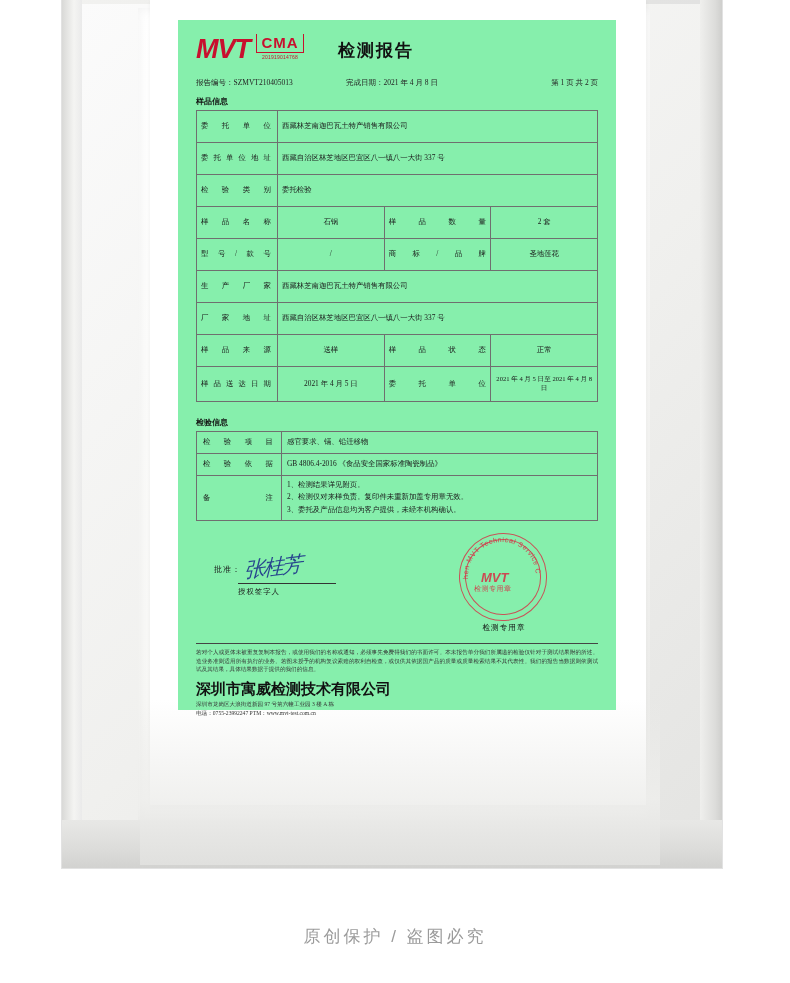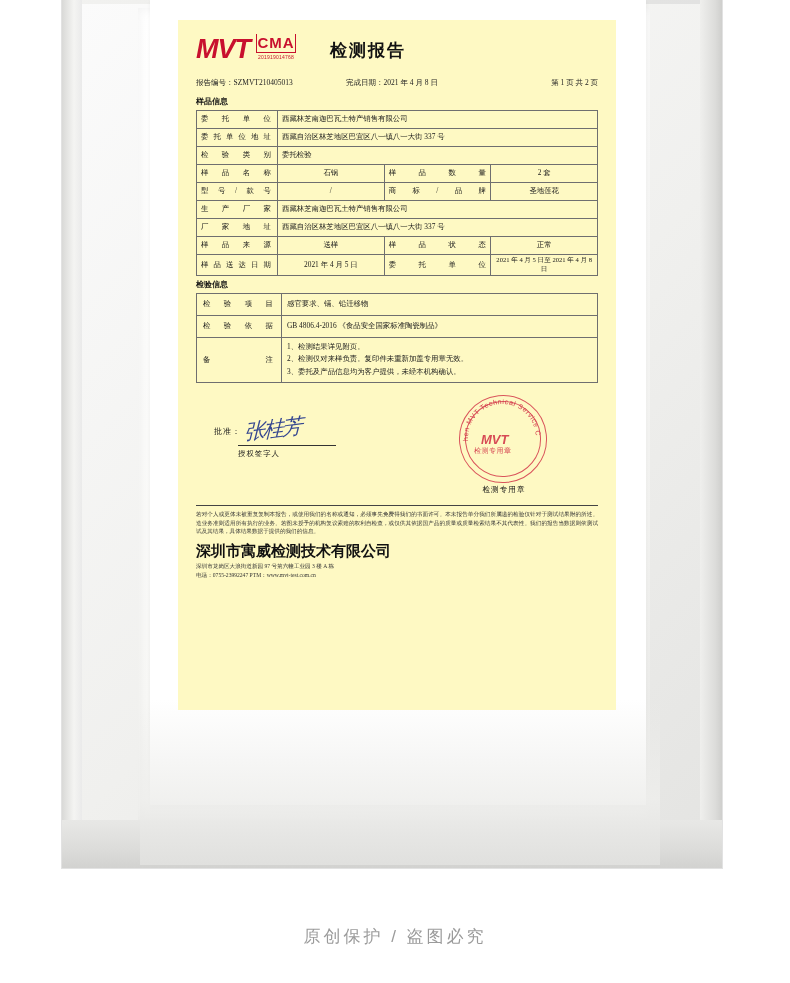--- a/index.html
+++ b/index.html
@@ -75,21 +75,21 @@
     width: 660px; height: 48px;
     background: linear-gradient(180deg,#e8e8e6 0%,#dcdcda 60%,#d2d2d0 100%);
   }
 
   
   #report-page {
     position: absolute;
     left: 178px; top: 20px;
     width: 438px;
     height: 690px;
-    background: #fef9c3;
+    background: #86efac;
     font-size: 8px;
     line-height: 1.35;
   }
 
   
   .doc-header {
     position: relative;
     height: 58px;
     padding: 14px 18px 0 18px;
     box-sizing: border-box;
@@ -109,21 +109,21 @@
     margin-top: 2px;
   }
   .cma-block {
     margin-left: 6px;
     text-align: center;
     color: #c8102e;
   }
   .cma-mark {
     border: 1.6px solid #c8102e;
     border-top: none;
-    width: 40px;
+    width: 48px;
     height: 19px;
     box-sizing: border-box;
     font-family: "Liberation Sans", sans-serif;
     font-weight: bold;
     font-size: 15px;
     line-height: 17px;
     letter-spacing: 1px;
     position: relative;
   }
   .cma-num {
@@ -163,21 +163,21 @@
 
   table.grid {
     margin: 0 18px;
     border-collapse: collapse;
     width: calc(100% - 36px);
     table-layout: fixed;
   }
   table.grid td {
     border: 0.7px solid #6f6f6f;
     height: 15px;
-    padding: 1px 4px;
+    padding: 8px 4px;
     font-size: 7.4px;
     vertical-align: middle;
   }
   td.lbl {
     width: 72px;
     letter-spacing: 2px;
     text-align: justify;
     text-align-last: justify;
     padding: 1px 6px;
   }
@@ -425,21 +425,21 @@
     </tr>
     <tr>
       <td class="lbl">样品送达日期</td>
       <td class="ctr">2021 年 4 月 5 日</td>
       <td class="lbl lbl-n ctr">委托单位</td>
       <td class="ctr" style="font-size:6.6px">2021 年 4 月 5 日至 2021 年 4 月 8 日</td>
     </tr>
   </tbody>
     </table>
 
-  <div class="section-label" style="margin-top:4px">检验信息</div>
+  <div class="section-label" style="margin-top:16px">检验信息</div>
 
   <table class="grid grid2">
     <tbody>
         <tr>
       <td class="lbl2">检验项目</td>
       <td class="val">感官要求、镉、铅迁移物</td>
     </tr>
     <tr>
       <td class="lbl2">检验依据</td>
       <td class="val">GB 4806.4-2016 《食品安全国家标准陶瓷制品》</td>

